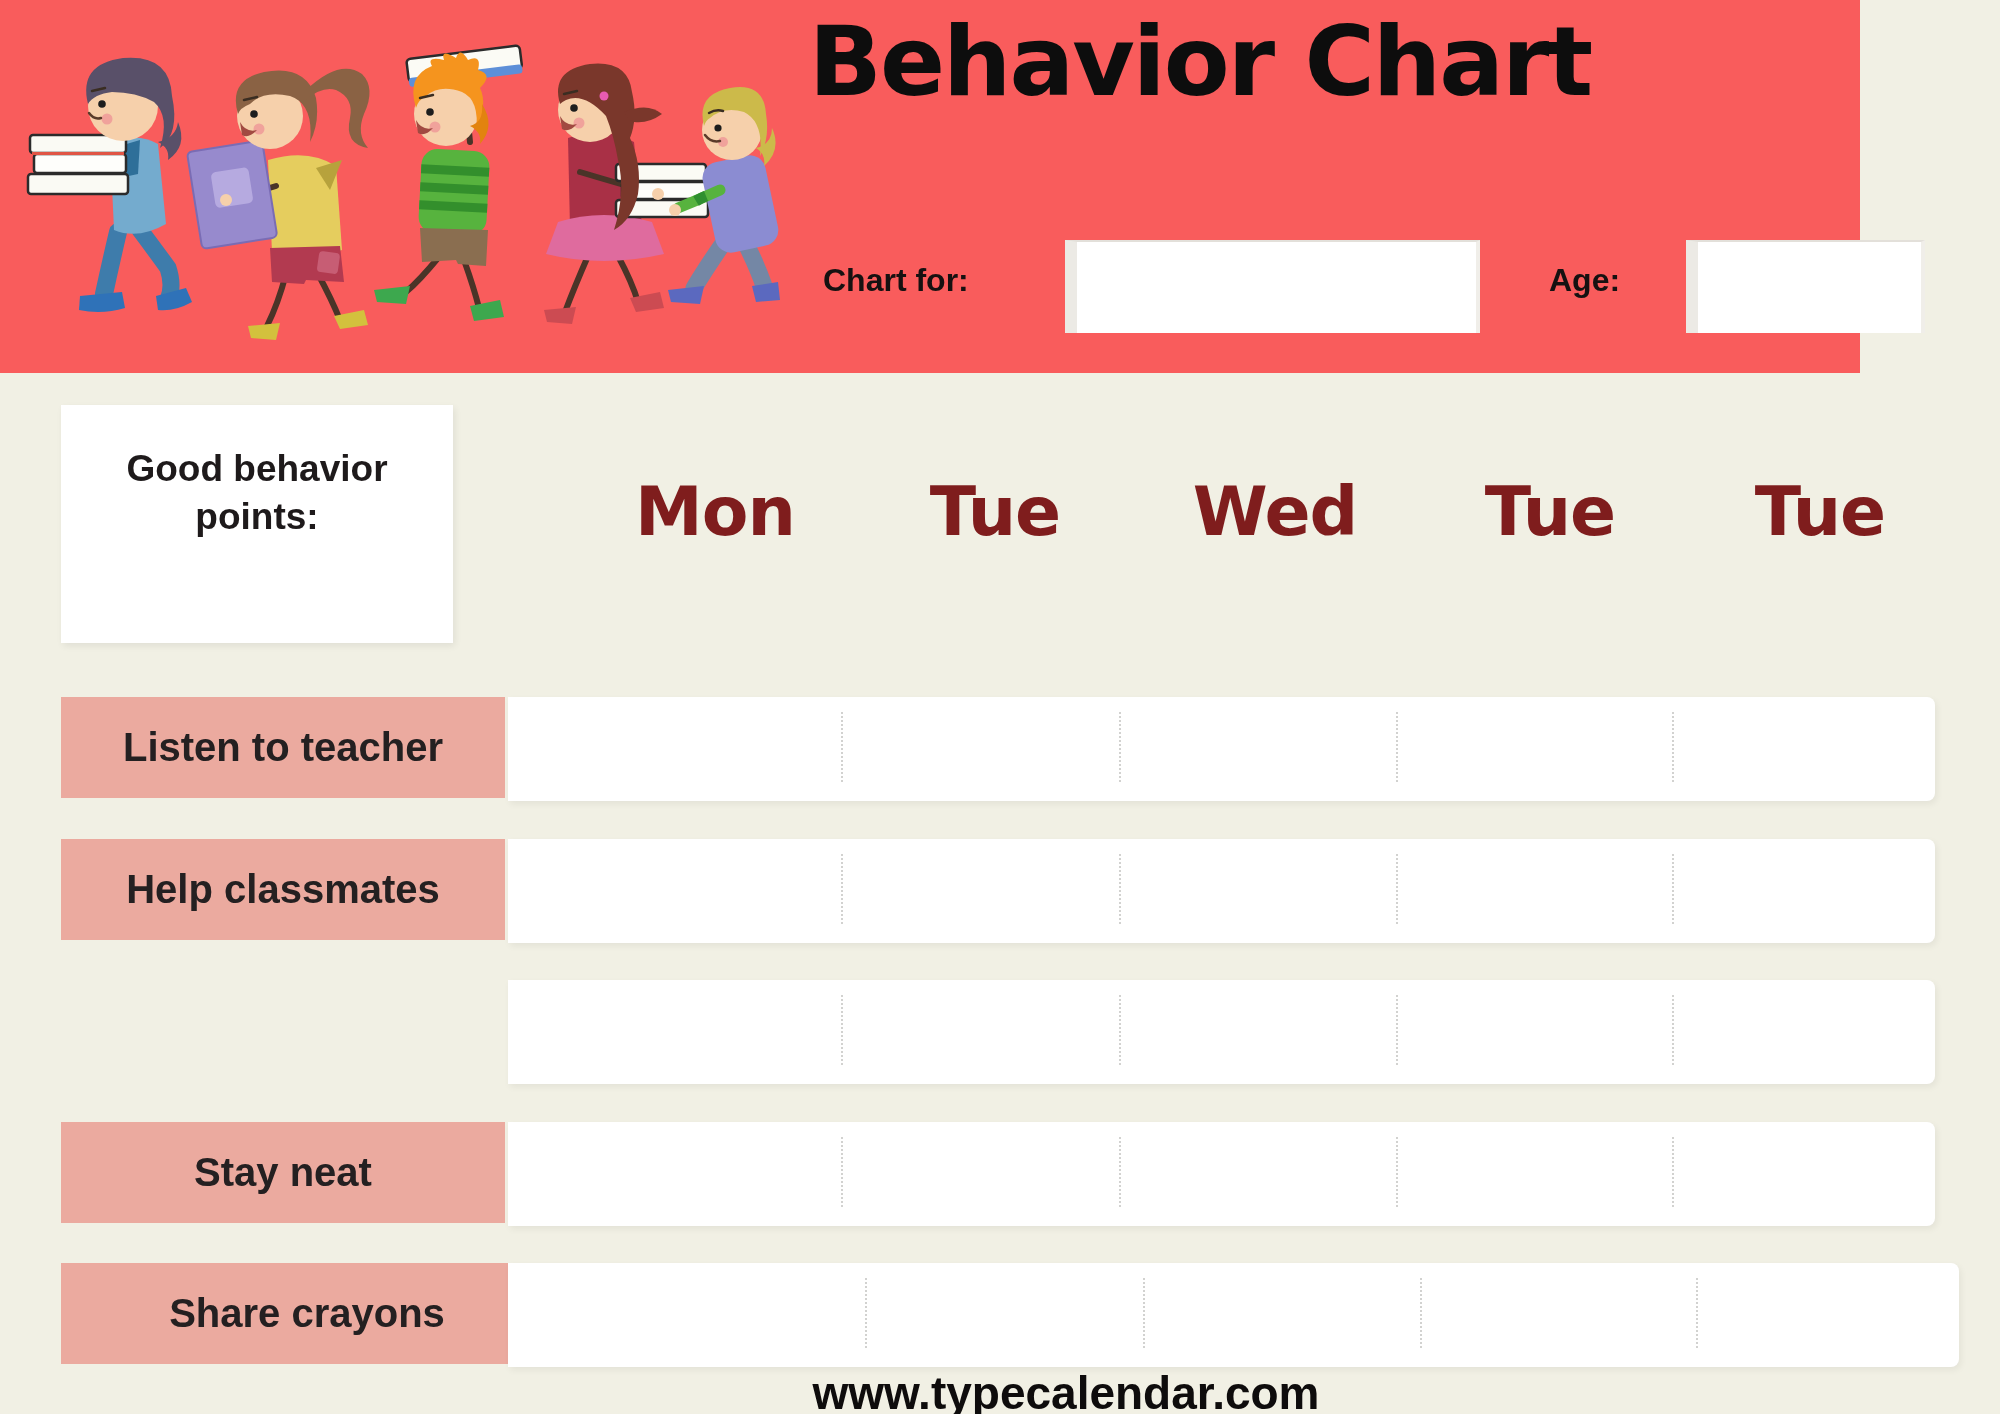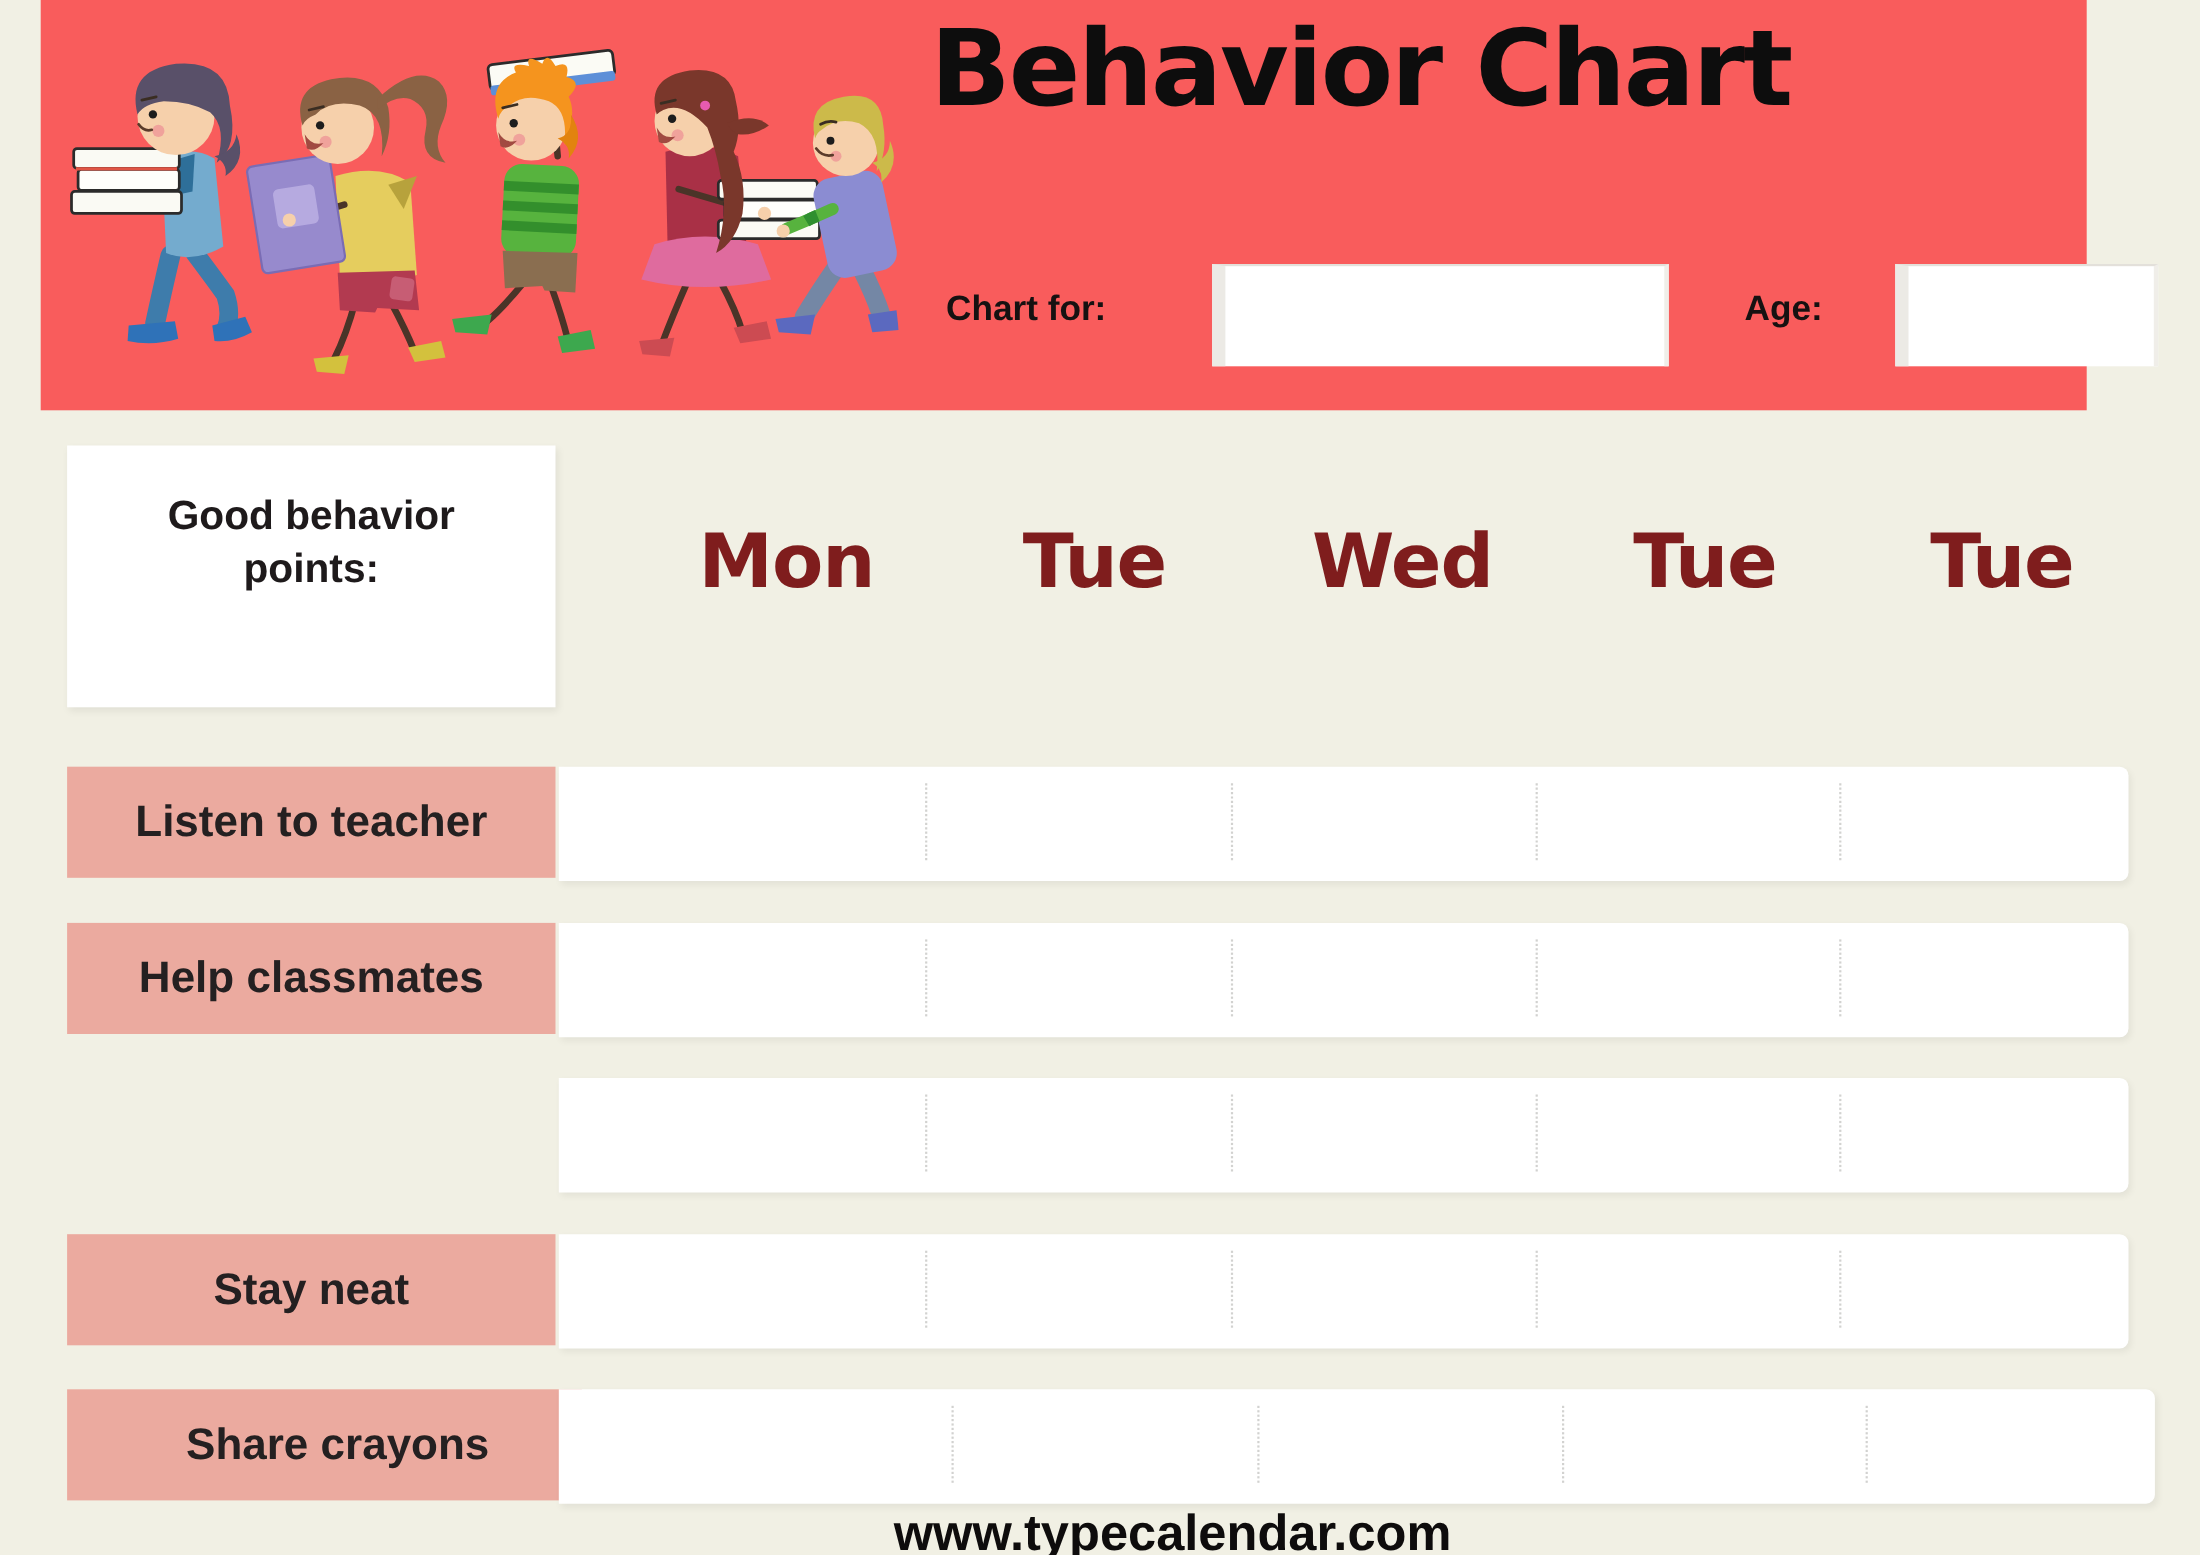--- a/index.html
+++ b/index.html
@@ -2,41 +2,41 @@
 <html><head>
 <meta charset="utf-8">
 <style>
   html,body{margin:0;padding:0;background:#888;}
   .page{
     position:relative;width:2000px;height:1414px;overflow:hidden;
     background:#f1f0e4;
     font-family:"Liberation Sans","DejaVu Sans",sans-serif;
   }
   
-  .banner{position:absolute;left:0;top:0;width:1860px;height:373px;background:#f95c5c;margin-left:37px;}
+  .banner{position:absolute;left:0;top:0;width:1860px;height:373px;background:#f95c5c;}
   .kids-svg{position:absolute;left:18px;top:42px;width:762px;height:332px;}
   .page-title{
     position:absolute;left:1200px;top:6px;transform:translateX(-50%);
     font-size:96px;font-weight:bold;letter-spacing:-2px;color:#0d0d0d;white-space:nowrap;
     font-family:"DejaVu Sans","Liberation Sans",sans-serif;
   }
   .form-label{
     position:absolute;top:262px;font-size:32px;font-weight:bold;color:#161111;white-space:nowrap;
   }
   .form-label.chart-for{left:823px;}
   .form-label.age{left:1549px;}
   .input-box{
     position:absolute;top:240px;height:93px;background:#ffffff;box-sizing:border-box;
     border-left:12px solid #eceae5;border-top:2px solid #e3e0da;border-right:4px solid #f0eee9;
   }
   .input-box.chart-for{left:1065px;width:415px;}
   .input-box.age{left:1686px;width:239px;}
   
   .corner-box{
-    position:absolute;left:61px;top:405px;width:444px;height:238px;background:#ffffff;
+    position:absolute;left:61px;top:405px;width:392px;height:238px;background:#ffffff;
     box-shadow:2px 3px 7px rgba(0,0,0,0.07);
   }
   .corner-label{
     padding-top:40px;text-align:center;font-size:37px;font-weight:bold;color:#1e1a1b;line-height:1.3;
     width:330px;margin:0 auto;
   }
   
   .day-header{
     position:absolute;top:476px;width:260px;height:72px;line-height:72px;text-align:center;
     font-size:68px;font-weight:bold;color:#7f1d1d;letter-spacing:-1px;

